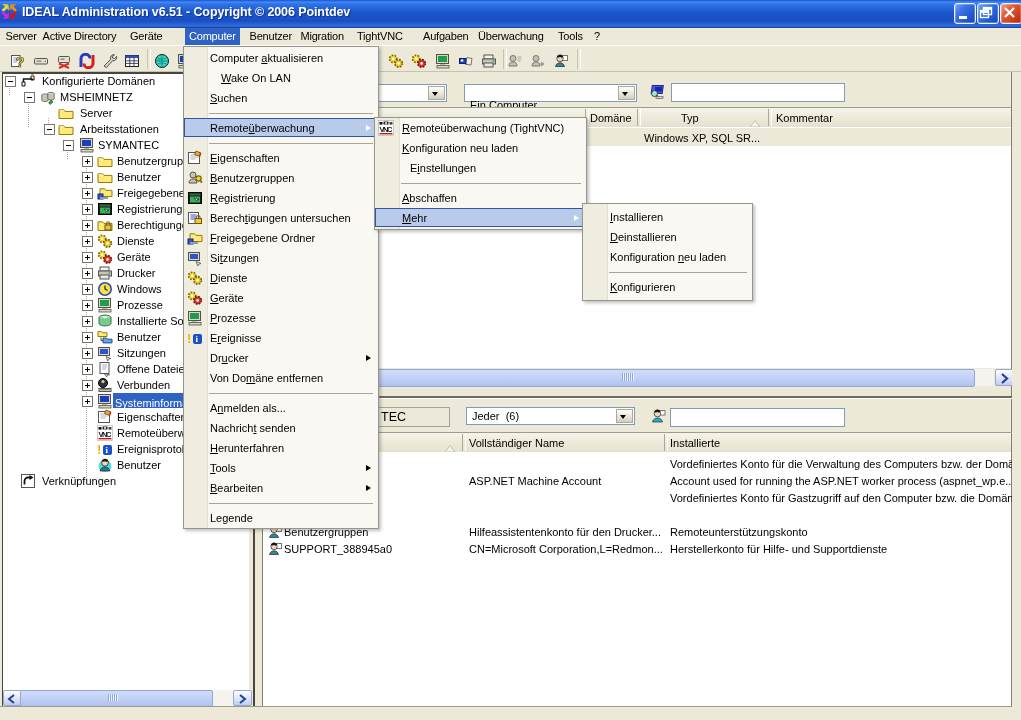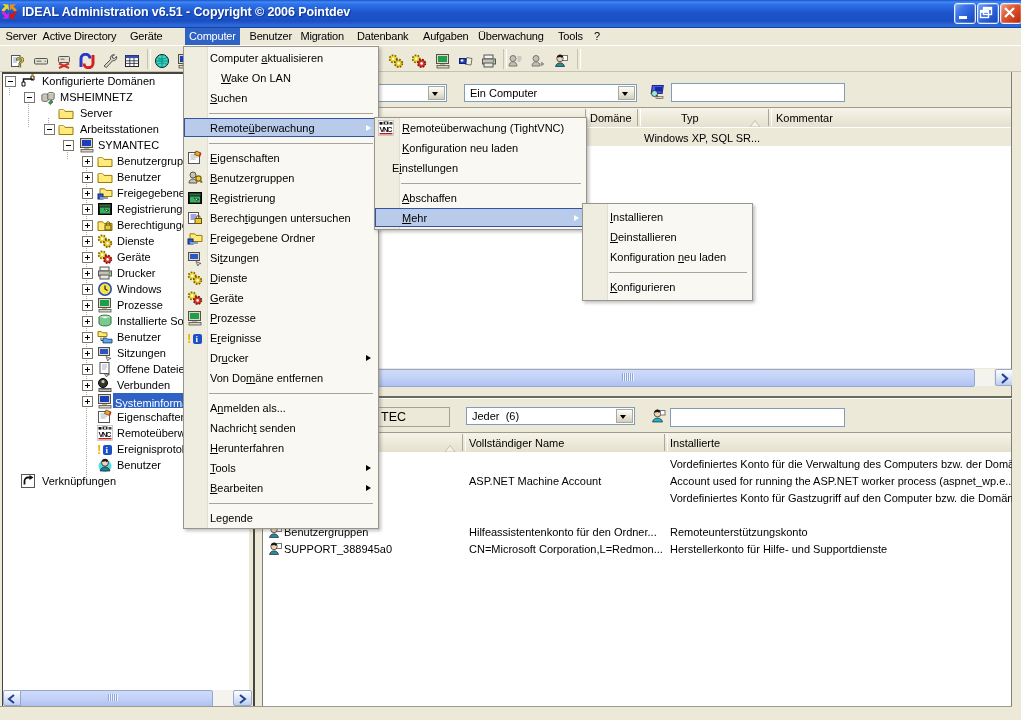--- a/index.html
+++ b/index.html
@@ -43,21 +43,21 @@
       <path d="M4 4l9 9M13 4l-9 9" stroke="#FFF" stroke-width="2.2"></path>
     </svg></div>
 <div class="a" style="left:0;top:28px;width:1021px;height:17px;background:#ECE9D8"></div>
 <div class="a" style="left:5.5px;top:28px;height:17px;line-height:17px;font-size:11px;letter-spacing:-0.2px;color:#000">Server</div>
 <div class="a" style="left:42.5px;top:28px;height:17px;line-height:17px;font-size:11px;letter-spacing:-0.2px;color:#000">Active Directory</div>
 <div class="a" style="left:130px;top:28px;height:17px;line-height:17px;font-size:11px;letter-spacing:-0.2px;color:#000">Geräte</div>
 <div class="a" style="left:185px;top:28px;width:55px;height:17px;background:#2E62C5"></div>
 <div class="a" style="left:189px;top:28px;height:17px;line-height:17px;font-size:11px;letter-spacing:-0.2px;color:#FFF">Computer</div>
 <div class="a" style="left:249.5px;top:28px;height:17px;line-height:17px;font-size:11px;letter-spacing:-0.2px;color:#000">Benutzer</div>
 <div class="a" style="left:300.5px;top:28px;height:17px;line-height:17px;font-size:11px;letter-spacing:-0.2px;color:#000">Migration</div>
-<div class="a" style="left:357px;top:28px;height:17px;line-height:17px;font-size:11px;letter-spacing:-0.2px;color:#000">Datenbank</div>
+<div class="a" style="left:357px;top:28px;height:17px;line-height:17px;font-size:11px;letter-spacing:-0.2px;color:#000">TightVNC</div>
 <div class="a" style="left:423px;top:28px;height:17px;line-height:17px;font-size:11px;letter-spacing:-0.2px;color:#000">Aufgaben</div>
 <div class="a" style="left:478px;top:28px;height:17px;line-height:17px;font-size:11px;letter-spacing:-0.2px;color:#000">Überwachung</div>
 <div class="a" style="left:558px;top:28px;height:17px;line-height:17px;font-size:11px;letter-spacing:-0.2px;color:#000">Tools</div>
 <div class="a" style="left:594px;top:28px;height:17px;line-height:17px;font-size:11px;letter-spacing:-0.2px;color:#000">?</div>
 <div class="a" style="left:0;top:45px;width:1021px;height:27px;background:#ECE9D8;border-top:1px solid #FFF"></div>
 <div class="a" style="left:0;top:71px;width:1021px;height:1px;background:#C6C3B2"></div>
 <div class="a" style="left:10px;top:53px;width:16px;height:16px"><svg width="16" height="16" viewBox="0 0 16 16">
       <rect x="1.5" y="2.5" width="8.5" height="11" fill="#FFF" stroke="#555"></rect>
       <path d="M3 5h5M3 7h5M3 9h4" stroke="#8898C8" stroke-width=".9"></path>
       <text x="5.5" y="14" font-family="Liberation Sans" font-size="15" font-weight="bold" fill="#F2D818" stroke="#444" stroke-width=".6">?</text>
@@ -398,21 +398,21 @@
       <path d="M6 4l5 4-5 4" stroke="#21409A" stroke-width="2" fill="none"></path>
     </svg></div>
 <div class="a" style="left:20px;top:690px;width:191px;height:15px;border:1px solid #97A8CE;border-radius:2px;background:linear-gradient(180deg,#CFDBFA,#C2D1F8 50%,#B0C1F0)"></div>
 <div class="a" style="left:108px;top:694px;width:10px;height:7px;background-image:repeating-linear-gradient(90deg,#8FA8DC 0 1px,#EEF3FE 1px 2px)"></div>
 <div class="a" style="left:263px;top:73px;width:749px;height:634px;background:#ECE9D8"></div>
 <div class="combo" style="left:267px;top:84px;width:178px;height:16px">
     <div class="cbtn"></div>
   </div>
 <div class="combo" style="left:464px;top:84px;width:171px;height:16px">
     <div class="cbtn"></div>
-    <span class="txt" style="left:5px;top:0">Ein Computer</span>
+    <span class="txt" style="left:5px;top:12px">Ein Computer</span>
   </div>
 <div class="a" style="left:649px;top:84px;width:16px;height:16px"><svg width="16" height="16" viewBox="0 0 16 16">
       <rect x="3.5" y="1.5" width="11" height="8" fill="#4858E8" stroke="#202878" transform="skewX(-8)"></rect>
       <rect x="6" y="3" width="7" height="4.5" fill="#1828A8"></rect>
       <circle cx="5.5" cy="9.5" r="3" fill="#9AE8E0" stroke="#222" stroke-width=".8"></circle>
       <path d="M7.5 11.5l3 3" stroke="#222" stroke-width="1.4"></path>
       <rect x="7" y="12.5" width="7" height="2" fill="#D8D4C4" stroke="#555" stroke-width=".6"></rect>
     </svg></div>
 <div class="combo" style="left:671px;top:83px;width:172px;height:17px"></div>
 <div class="a" style="left:263px;top:107px;width:749px;height:1px;background:#9E9A8C"></div>
@@ -466,21 +466,21 @@
 <div class="txt" style="left:469px;top:473px">ASP.NET Machine Account</div>
 <div class="txt" style="left:670px;top:473px">Account used for running the ASP.NET worker process (aspnet_wp.e...</div>
 <div class="txt" style="left:670px;top:490px">Vordefiniertes Konto für Gastzugriff auf den Computer bzw. die Domäne</div>
 <div class="a" style="left:267px;top:524px;width:16px;height:16px"><svg width="16" height="16" viewBox="0 0 16 16">
       <rect x="9.5" y="2.5" width="5" height="5" fill="#FFF" stroke="#777"></rect>
       <circle cx="7" cy="5.5" r="3.2" fill="#F4D4B4" stroke="#222" stroke-width=".7"></circle>
       <path d="M3.8 4.2C4.2 2.4 6 1.4 7.4 1.6c1.9.3 2.9 1.5 2.9 2.9l-1.2-.6-.4 1-1.3-1-2.3.6z" fill="#181818"></path>
       <path d="M2.5 13.5c.5-2.4 2.3-3.7 4.5-3.7s4 1.3 4.5 3.7z" fill="#2A8A9C" stroke="#111" stroke-width=".6"></path>
     </svg></div>
 <div class="txt" style="left:284px;top:524px">Benutzergruppen</div>
-<div class="txt" style="left:469px;top:524px">Hilfeassistentenkonto für den Ordner...</div>
+<div class="txt" style="left:469px;top:524px">Hilfeassistentenkonto für den Drucker...</div>
 <div class="txt" style="left:670px;top:524px">Remoteunterstützungskonto</div>
 <div class="a" style="left:267px;top:541px;width:16px;height:16px"><svg width="16" height="16" viewBox="0 0 16 16">
       <rect x="9.5" y="2.5" width="5" height="5" fill="#FFF" stroke="#777"></rect>
       <circle cx="7" cy="5.5" r="3.2" fill="#F4D4B4" stroke="#222" stroke-width=".7"></circle>
       <path d="M3.8 4.2C4.2 2.4 6 1.4 7.4 1.6c1.9.3 2.9 1.5 2.9 2.9l-1.2-.6-.4 1-1.3-1-2.3.6z" fill="#181818"></path>
       <path d="M2.5 13.5c.5-2.4 2.3-3.7 4.5-3.7s4 1.3 4.5 3.7z" fill="#2A8A9C" stroke="#111" stroke-width=".6"></path>
     </svg></div>
 <div class="txt" style="left:284px;top:541px">SUPPORT_388945a0</div>
 <div class="txt" style="left:469px;top:541px">CN=Microsoft Corporation,L=Redmon...</div>
 <div class="txt" style="left:670px;top:541px">Herstellerkonto für Hilfe- und Supportdienste</div>
@@ -585,21 +585,21 @@
       <rect x="0.5" y="0.5" width="15" height="15" fill="#FFF" stroke="#AAA" stroke-width=".6"></rect>
       <rect x="1.5" y="2" width="3" height="2.6" fill="#111"></rect>
       <rect x="5.5" y="1.5" width="5" height="3" fill="#222"></rect>
       <circle cx="8" cy="3" r="1" fill="#FFF"></circle>
       <rect x="11.5" y="2" width="3" height="2.6" fill="#444"></rect>
       <text x="1.4" y="12" font-family="Liberation Sans" font-size="7.5" font-weight="bold" fill="#111" textLength="13">VNC</text>
       <rect x="1.5" y="13" width="13" height="1.4" fill="#C01818"></rect>
     </svg></div>
 <div class="mi" style="left:402px;top:118px"><u>R</u>emoteüberwachung (TightVNC)</div>
 <div class="mi" style="left:402px;top:138px"><u>K</u>onfiguration neu laden</div>
-<div class="mi" style="left:392px;top:158px">E<u>i</u>nstellungen</div>
+<div class="mi" style="left:410px;top:158px">E<u>i</u>nstellungen</div>
 <div class="sep" style="left:401px;top:183px;width:180px"></div>
 <div class="mi" style="left:402px;top:188px"><u>A</u>bschaffen</div>
 <div class="a" style="left:375px;top:208px;width:209px;height:19px;background:#B9CBEA;border:1px solid #35549E;box-sizing:border-box"></div>
 <div class="mi" style="left:402px;top:208px"><u>M</u>ehr</div>
 <div class="arr" style="left:574px;top:214.5px;border-left-color:#FFF"></div>
 <div class="menu" style="left:582px;top:203px;width:169px;height:96px">
     <div class="gut" style="width:24px"></div>
   </div>
 <div class="mi" style="left:610px;top:207px"><u>I</u>nstallieren</div>
 <div class="mi" style="left:610px;top:227px"><u>D</u>einstallieren</div>

